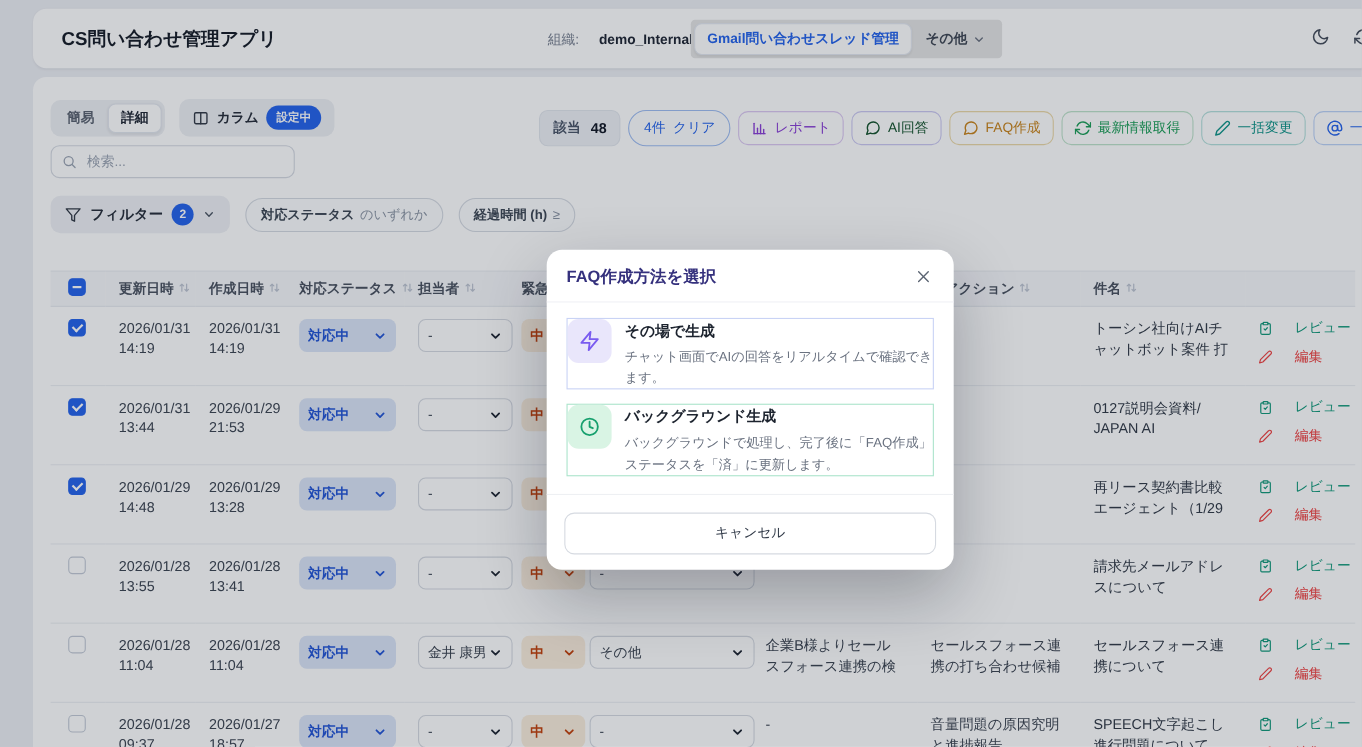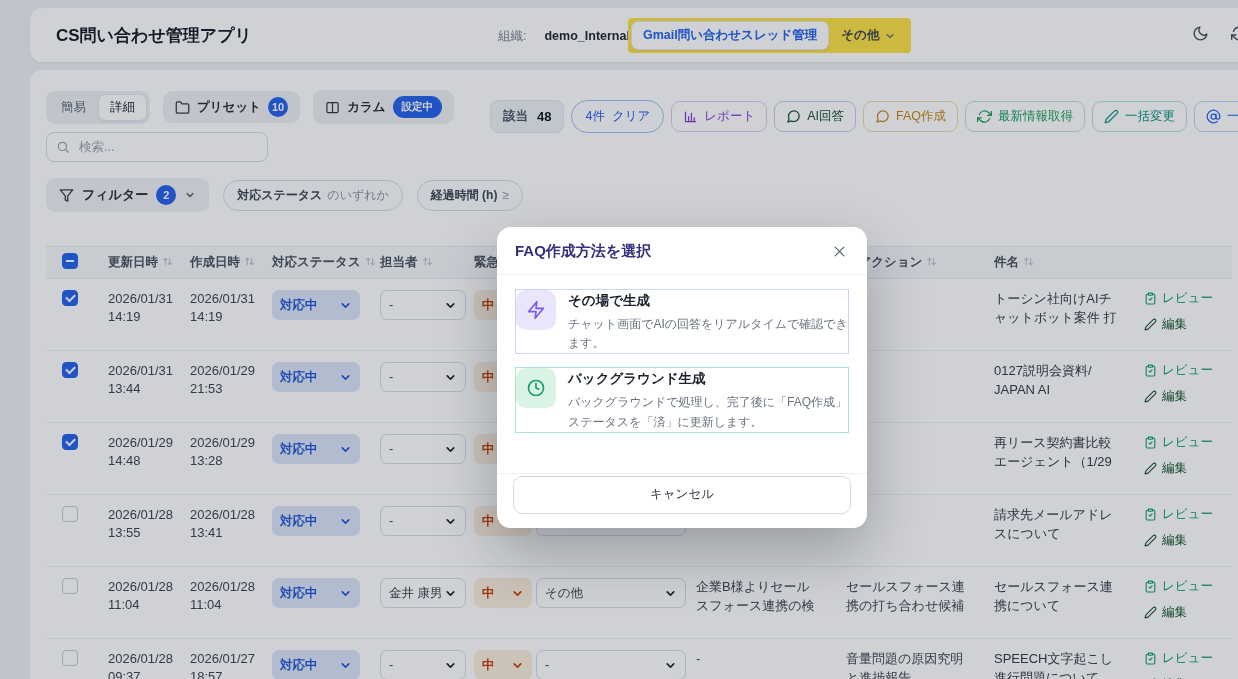--- a/index.html
+++ b/index.html
@@ -14,38 +14,38 @@
 
   
   .app-header{
     position:absolute; left:30px; top:8px; width:1232px; height:54px;
     background:#fff; border-radius:12px; box-shadow:0 1px 2px rgba(16,24,40,.05);
   }
   .app-title{ position:absolute; left:26px; top:16px; margin:0; font-size:17px; font-weight:bold; color:#161c27; }
   .org-info{ position:absolute; left:468px; top:20px; font-size:12.5px; white-space:nowrap; }
   .org-label{ color:#7a8292; }
   .org-value{ color:#1e2533; font-weight:bold; margin-left:18px; }
-  .tab-group{ position:absolute; left:598px; top:10px; background:#fde047; border-radius:4px; padding:3px; display:flex; align-items:center; }
+  .tab-group{ position:absolute; left:598px; top:10px; background:#e5e5e5; border-radius:4px; padding:3px; display:flex; align-items:center; }
   .tab{ border:none; background:transparent; font-size:12.5px; font-weight:bold; padding:6px 12px; border-radius:7px; display:flex; align-items:center; gap:5px; color:#3f4754; white-space:nowrap; }
   .tab.active{ background:#fff; color:#2563eb; border:1px solid #e4e8f0; box-shadow:0 1px 2px rgba(0,0,0,.06); padding:5px 11px; }
   .tab svg{ width:12px; height:12px; color:#6b7280; }
   .header-icons{ position:absolute; right:14px; top:17px; display:flex; gap:22px; }
   .icon-btn{ background:none; border:none; padding:0; color:#454d5b; }
   .icon-btn svg{ width:17px; height:17px; }
 
   
   .content-card{
     position:absolute; left:30px; top:70px; width:1232px; height:640px;
     background:#fff; border-radius:12px; padding:20px 0 0 16px; overflow:hidden;
   }
   .toolbar{ display:flex; align-items:flex-start; }
   .toolbar-left{ width:444px; flex:none; }
   .left-row{ display:flex; gap:13px; align-items:center; }
   .segmented{ background:#eef0f4; border-radius:9px; padding:3px; display:flex; }
-  .seg{ font-size:12.5px; font-weight:normal; color:#5a6270; padding:5px 12px; border-radius:7px; background:transparent; border:none; }
+  .seg{ font-size:12.5px; font-weight:bold; color:#5a6270; padding:5px 12px; border-radius:7px; background:transparent; border:none; }
   .seg.active{ background:#fff; color:#1f2633; border:1px solid #e2e6ee; box-shadow:0 1px 2px rgba(0,0,0,.05); padding:4px 11px; }
   .soft-btn{ display:flex; align-items:center; gap:7px; background:#eef0f4; border:none; border-radius:9px; padding:6px 12px; font-size:12.5px; font-weight:bold; color:#272e3a; white-space:nowrap; }
   .soft-btn svg{ width:15px; height:15px; color:#333a46; }
   .badge-circle{ background:#2563eb; color:#fff; border-radius:999px; min-width:20px; height:20px; font-size:11px; font-weight:bold; display:inline-flex; align-items:center; justify-content:center; padding:0 4px; }
   .badge-pill{ background:#2563eb; color:#fff; border-radius:999px; font-size:10.5px; font-weight:bold; padding:4px 9px; }
   .search-box{ margin-top:8px; width:222px; height:30px; border:1px solid #d6dae2; border-radius:8px; display:flex; align-items:center; padding:0 9px; gap:7px; background:#fff; }
   .search-box svg{ width:14px; height:14px; color:#9aa3b2; flex:none; }
   .search-box input{ border:none; outline:none; font-size:12.5px; color:#333; width:100%; background:transparent; }
   .search-box input::placeholder{ color:#9aa3b2; }
 
@@ -84,24 +84,24 @@
 
   .dd{ display:flex; align-items:center; justify-content:space-between; border-radius:7px; height:30px; padding:0 8px; font-size:12.5px; cursor:pointer; }
   .dd svg{ width:13px; height:13px; flex:none; }
   .dd span{ overflow:hidden; white-space:nowrap; }
   .dd-status{ background:#dbe5f8; color:#2456d6; font-weight:bold; width:88px; }
   .dd-plain{ background:#fff; border:1px solid #d6dae2; color:#3d4552; width:86px; }
   .dd-urgency{ background:#fbeedd; color:#c2410c; font-weight:bold; width:58px; }
   .dd-category{ background:#fff; border:1px solid #d6dae2; color:#3d4552; width:150px; }
 
   .row-actions{ display:flex; flex-direction:column; gap:9px; align-items:flex-start; }
-  .link-btn{ display:flex; align-items:center; gap:5px; font-size:12.5px; background:none; border:none; padding:0; white-space:nowrap; }
+  .link-btn{ display:flex; align-items:center; gap:20px; font-size:12.5px; background:none; border:none; padding:0; white-space:nowrap; }
   .link-btn svg{ width:13px; height:13px; }
   .link-review{ color:#12997a; }
-  .link-edit{ color:#14532d; }
+  .link-edit{ color:#ef4444; }
 
   .checkbox{ width:16px; height:16px; border-radius:4px; border:1.5px solid #c3cad6; display:inline-block; position:relative; background:#fff; cursor:pointer; }
   .checkbox.checked,.checkbox.indeterminate{ background:#2563eb; border-color:#2563eb; }
   .checkbox.checked::after{ content:""; position:absolute; left:3px; top:3px; width:7px; height:4px; border-left:2px solid #fff; border-bottom:2px solid #fff; transform:rotate(-45deg); }
   .checkbox.indeterminate::after{ content:""; position:absolute; left:2.5px; top:5.5px; width:8px; height:2px; background:#fff; }
 
   
   .overlay{ position:fixed; inset:0; background:rgba(16,23,38,0.20); z-index:40; }
   .modal{ position:fixed; left:497px; top:227px; width:370px; background:#fff; border-radius:14px; z-index:50; box-shadow:0 24px 60px rgba(10,15,30,.28); }
   .modal-header{ display:flex; align-items:center; justify-content:space-between; padding:15px 18px 13px; border-bottom:1px solid #f0f1f5; }
@@ -111,21 +111,21 @@
   .modal-body{ padding:14px 18px 16px; }
   .option-card{ display:flex; gap:12px; border-radius:0; align-items:flex-start; cursor:pointer; background:#fff; }
   .option-generate{ border:1px solid #c9d3f5; }
   .option-background{ border:1px solid #abe4cb; margin-top:13px; }
   .option-icon{ width:40px; height:40px; border-radius:10px; flex:none; display:flex; align-items:center; justify-content:center; }
   .option-generate .option-icon{ background:#e9e6fb; color:#7a5cf0; }
   .option-background .option-icon{ background:#d9f4e4; color:#17a06e; }
   .option-icon svg{ width:20px; height:20px; }
   .option-title{ font-size:13.5px; font-weight:bold; color:#1c232e; margin:2px 0 5px; }
   .option-desc{ font-size:12px; color:#6a7280; line-height:1.6; margin:0; }
-  .modal-footer{ border-top:1px solid #eef0f3; padding:2px 16px 14px;margin-top:24px; }
+  .modal-footer{ border-top:1px solid #eef0f3; padding:16px 16px 14px; }
   .cancel-btn{ width:100%; height:38px; border:1px solid #d6dae1; border-radius:9px; background:#fff; font-size:12.5px; color:#333c4a; }
 </style>
 </head>
 <body>
 
 <header class="app-header">
   <h1 class="app-title">CS問い合わせ管理アプリ</h1>
   <div class="org-info">
     <span class="org-label">組織:</span><span class="org-value">demo_Internal</span>
   </div>
@@ -155,27 +155,20 @@
 </header>
 
 <main class="content-card">
   <div class="toolbar">
     <div class="toolbar-left">
       <div class="left-row">
         <div class="segmented">
           <button class="seg">簡易</button>
           <button class="seg active">詳細</button>
         </div>
-        <button class="soft-btn">
-          <svg viewBox="0 0 24 24" fill="none" stroke="currentColor" stroke-width="2" stroke-linecap="round" stroke-linejoin="round">
-              <path d="M22 19a2 2 0 0 1-2 2H4a2 2 0 0 1-2-2V5a2 2 0 0 1 2-2h5l2 3h9a2 2 0 0 1 2 2z"></path>
-            </svg>
-          <span>プリセット</span>
-          <span class="badge-circle">10</span>
-        </button>
         <button class="soft-btn">
           <svg viewBox="0 0 24 24" fill="none" stroke="currentColor" stroke-width="2" stroke-linecap="round" stroke-linejoin="round">
               <rect x="3" y="4" width="18" height="16" rx="2"></rect>
               <line x1="12" y1="4" x2="12" y2="20"></line>
             </svg>
           <span>カラム</span>
           <span class="badge-pill">設定中</span>
         </button>
       </div>
       <div class="search-box">

